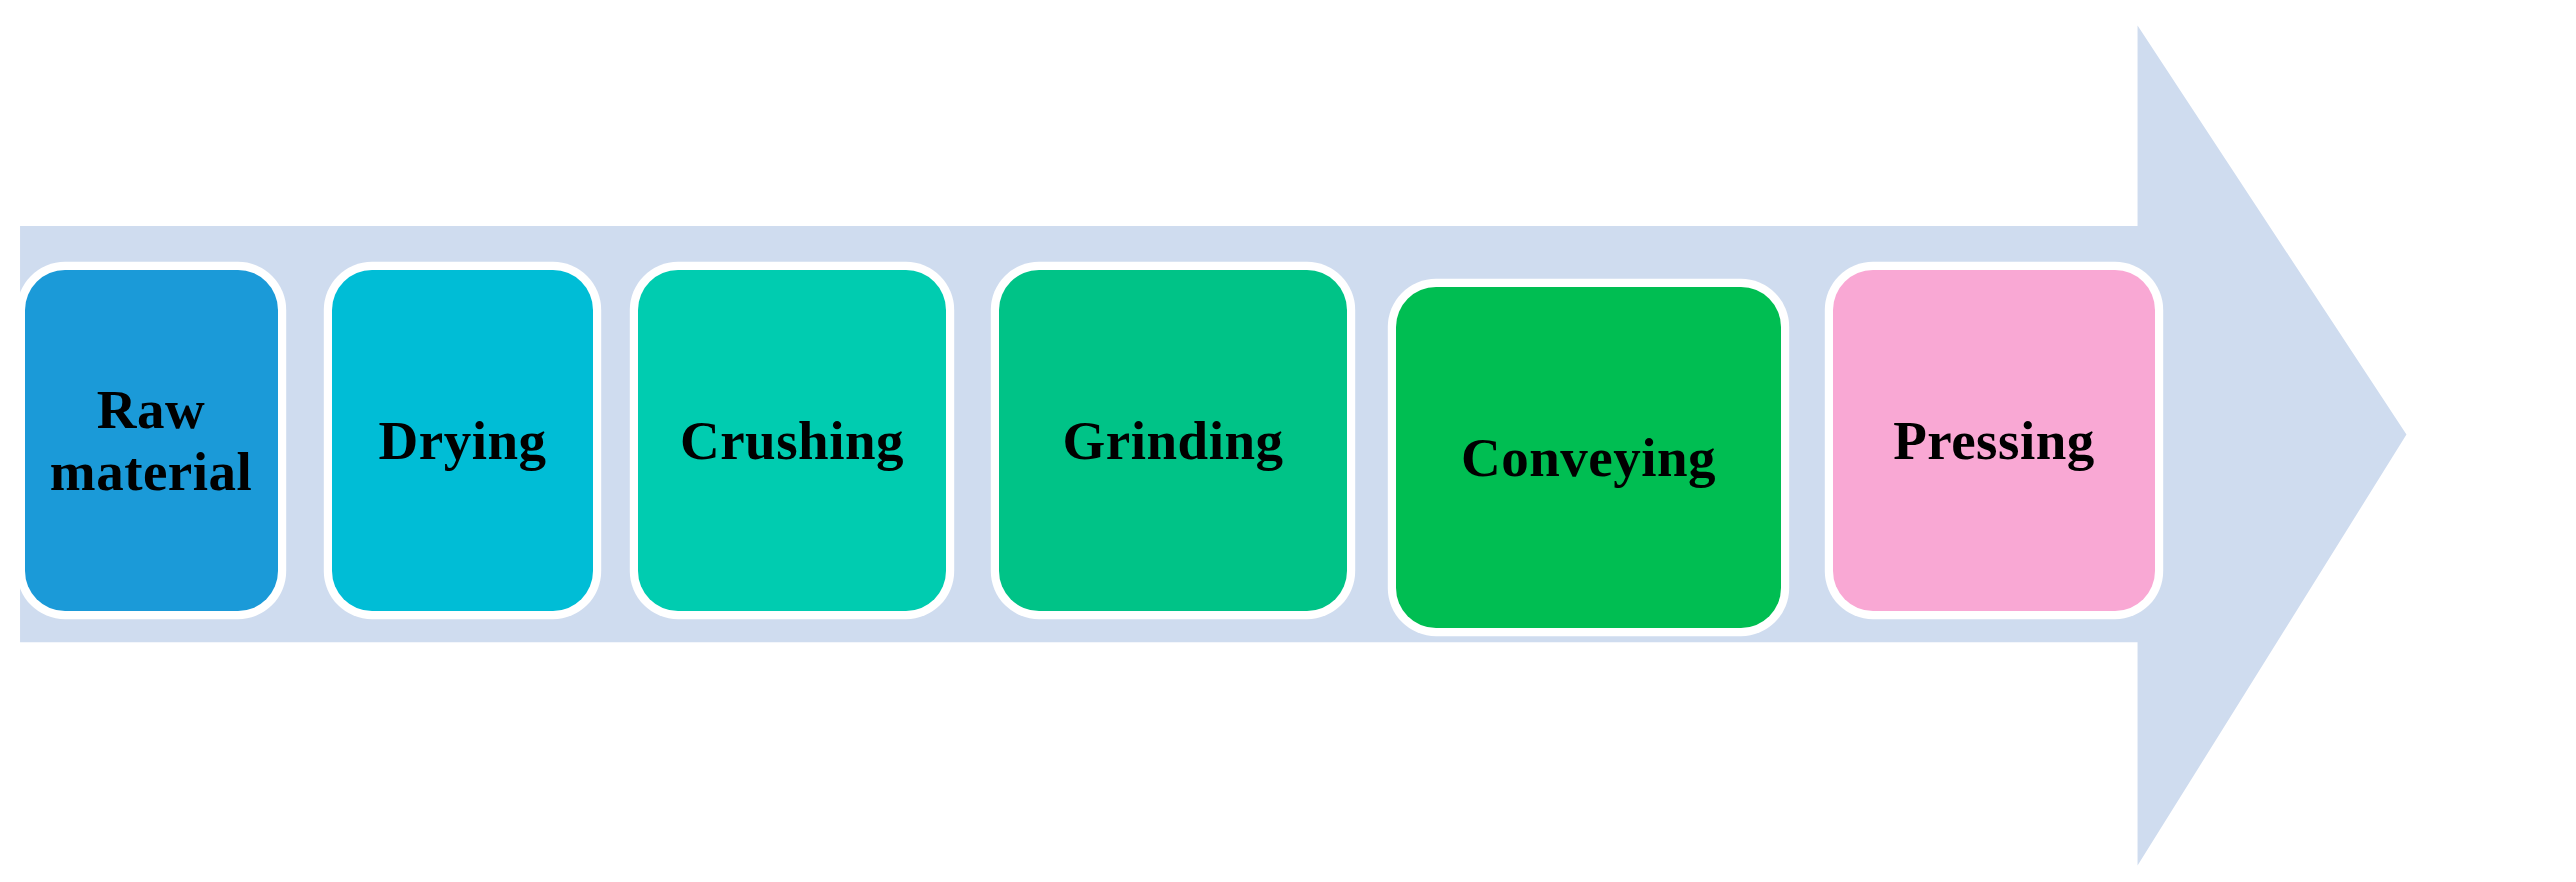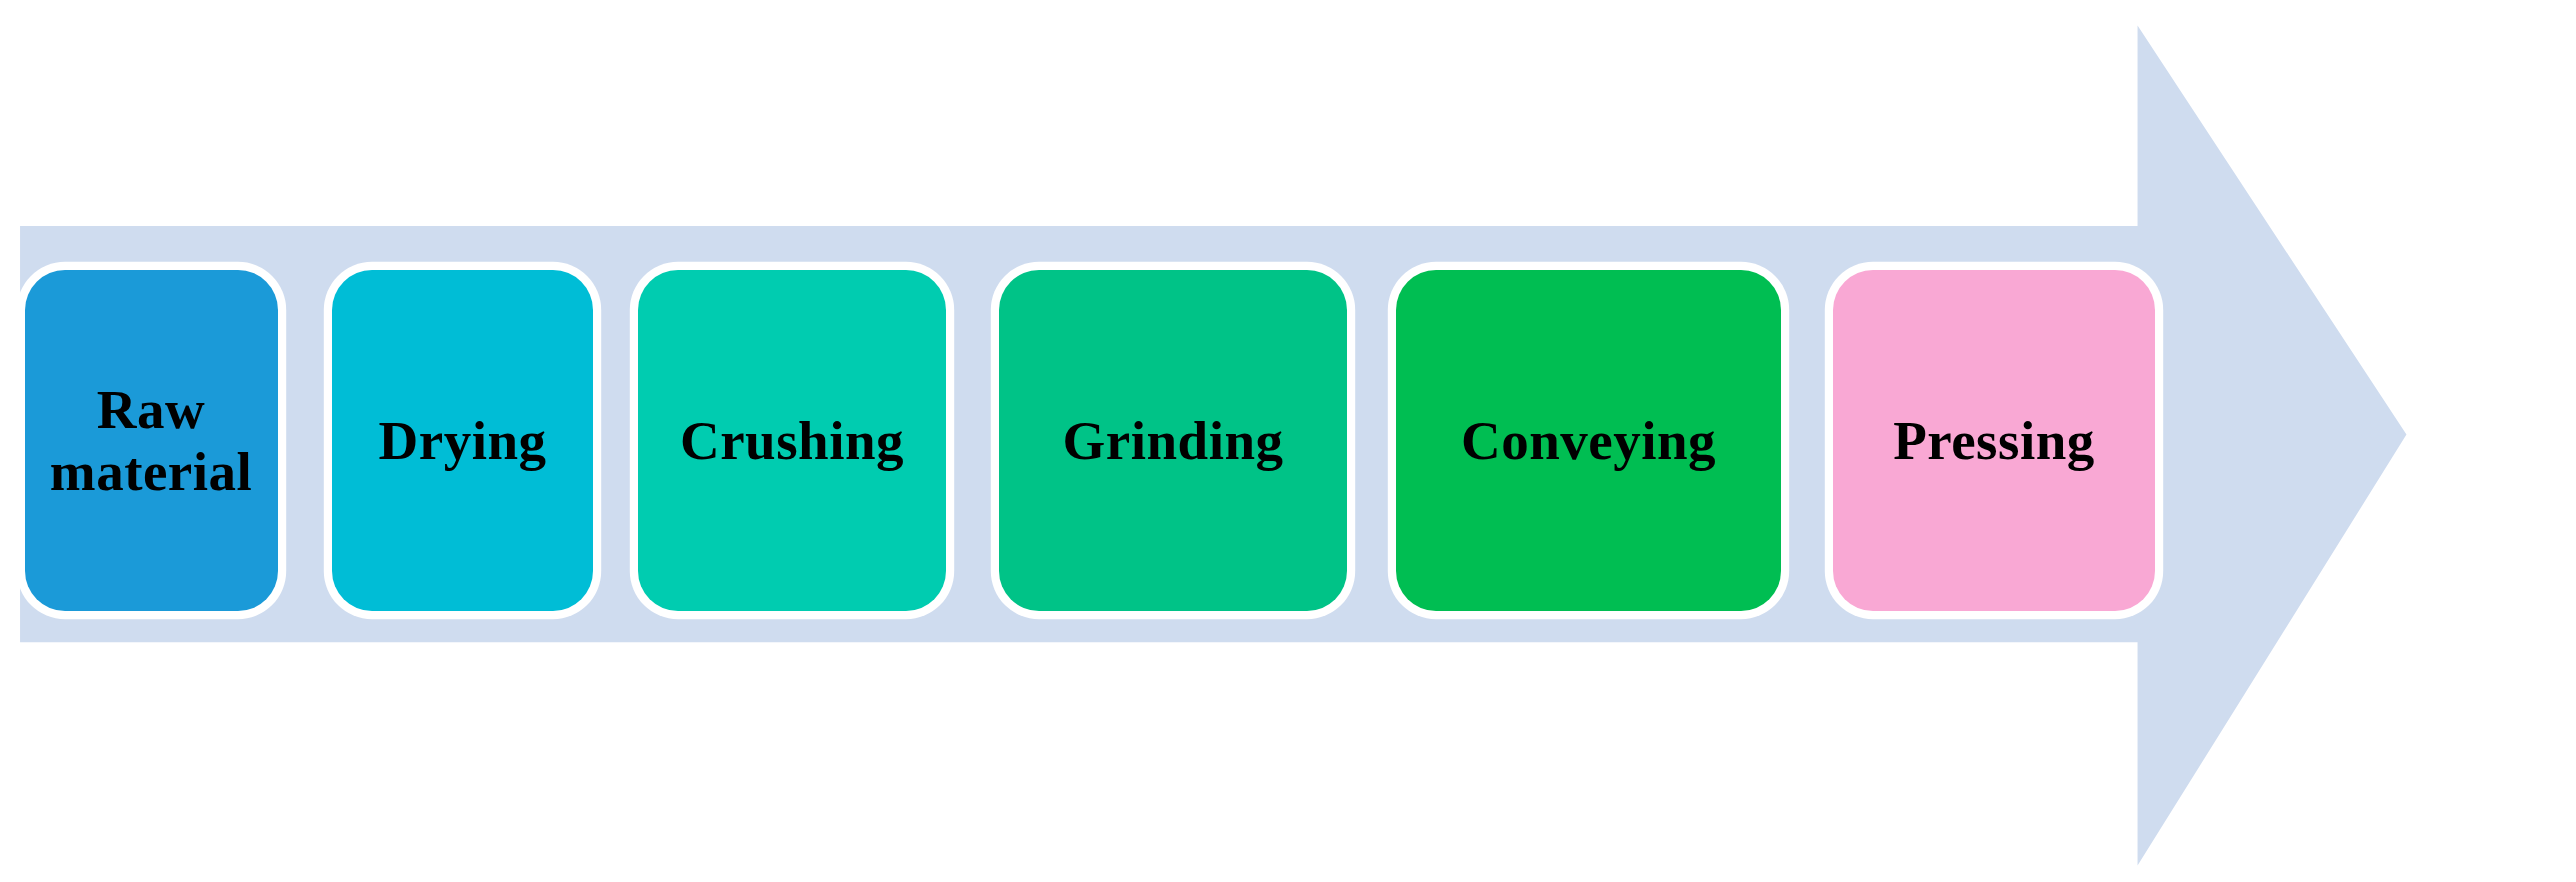--- a/index.html
+++ b/index.html
@@ -94,21 +94,21 @@
     </div>
 
     <div class="step s1" style="background: rgb(0, 189, 214); box-shadow: rgb(255, 255, 255) 0px 0px 0px 8.2px;">
       <span class="step-label" style="color: rgb(0, 0, 0);">Drying</span>
     </div>
 
     <div class="step s3" style="background: rgb(0, 195, 135); box-shadow: rgb(255, 255, 255) 0px 0px 0px 8.2px;">
       <span class="step-label" style="color: rgb(0, 0, 0);">Grinding</span>
     </div>
 
-    <div class="step s4" style="background: rgb(0, 190, 82); box-shadow: rgb(255, 255, 255) 0px 0px 0px 8.2px;">
+    <div class="step s4" style="background: rgb(0, 190, 82); box-shadow: rgb(255, 255, 255) 0px 0px 0px 8.2px; margin-top: 17px;">
       <span class="step-label" style="color: rgb(0, 0, 0);">Conveying</span>
     </div>
 
     <div class="step s5" style="background: #f9a8d4; box-shadow: rgb(255, 255, 255) 0px 0px 0px 8.2px;">
       <span class="step-label" style="color: rgb(0, 0, 0);">Pressing</span>
     </div>
 
 
   </div>
 </div>

